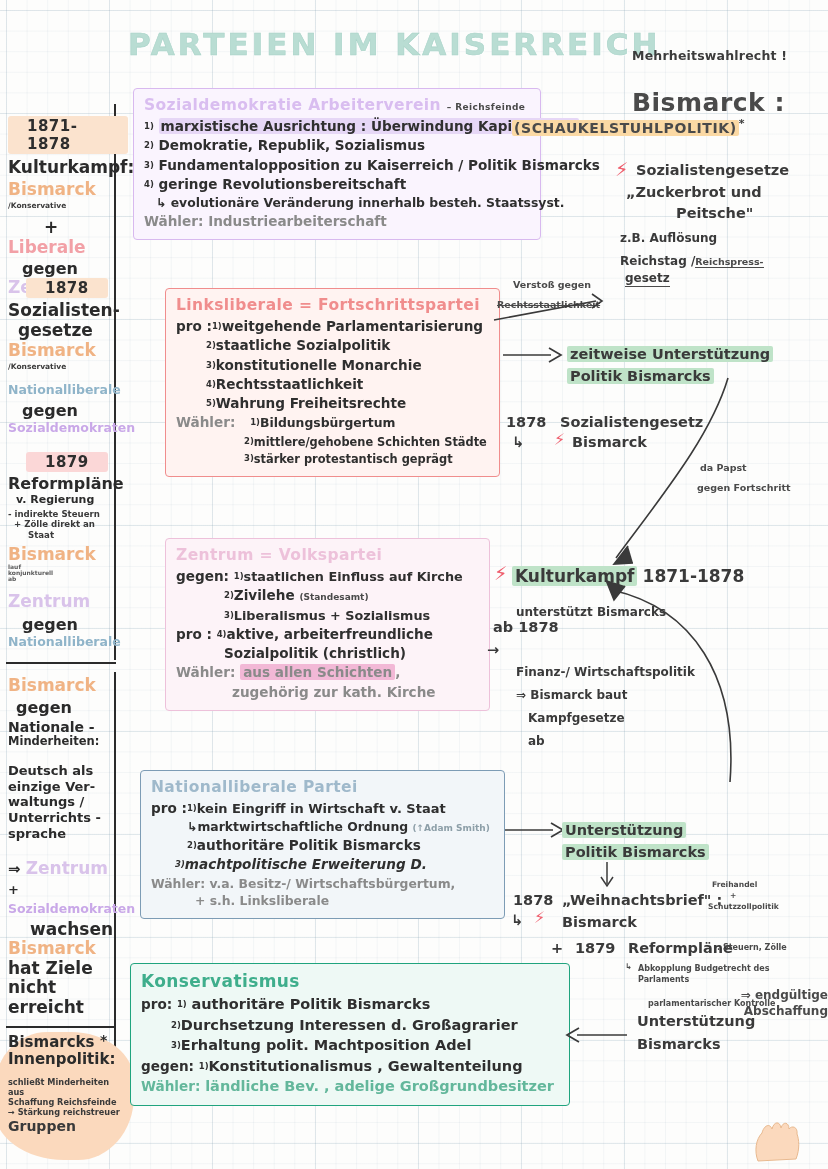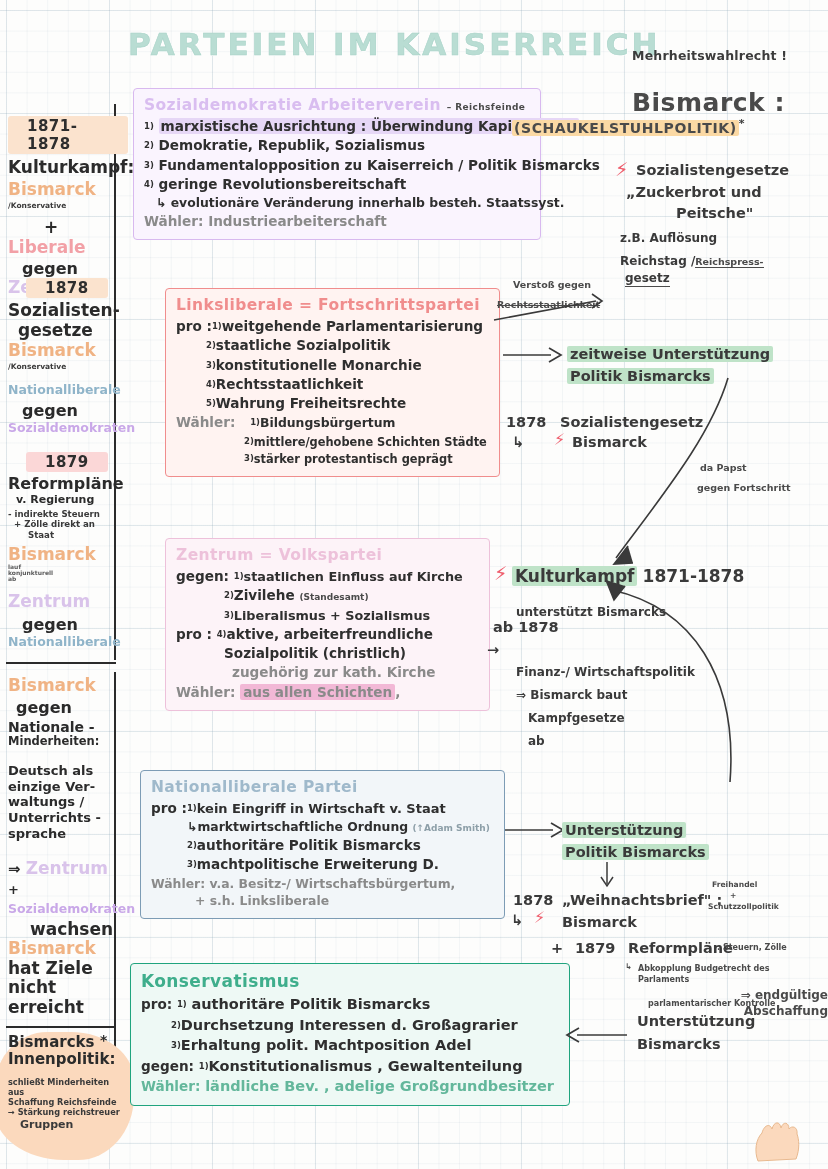--- a/index.html
+++ b/index.html
@@ -200,21 +200,21 @@
   <div class="side-h">nicht erreicht</div>
 </div>
 
 <div class="abs" id="blob"></div>
 <div class="abs side-blk" style="top:1034px;">
   <div class="side-h" style="font-size:15px;">Bismarcks</div>
   <div class="side-h" style="font-size:15px;">Innenpolitik:</div>
   <div class="side-tiny" style="margin-top:8px; font-size:8.2px;">schließt Minderheiten aus</div>
   <div class="side-tiny" style="font-size:8.2px;">Schaffung Reichsfeinde</div>
   <div class="side-tiny" style="font-size:8.2px;">→ Stärkung reichstreuer</div>
-  <div class="side-tiny" style="font-size:11px; margin-left:12px;">Gruppen</div>
+  <div class="side-tiny" style="font-size:14px; ">Gruppen</div>
 </div>
 <div class="abs side-h" style="left:100px; top:1032px; font-size:14px;">*</div>
 
 <div class="abs card" id="card-sozdem">
   <div class="card-title">
     <span>Sozialdemokratie  Arbeiterverein</span>
     <span class="tiny" style="color:#4a4a4a;">– Reichsfeinde</span>
   </div>
   <div class="ln"><span class="idx">1)</span> <span class="hl-lav">marxistische  Ausrichtung : Überwindung  Kapitalismus</span></div>
   <div class="ln"><span class="idx">2)</span> <span>Demokratie, Republik, Sozialismus</span></div>
@@ -236,30 +236,30 @@
   <div class="ln2" style="margin-left:68px;"><span class="idx">3)</span><span style="font-size:11.4px;">stärker protestantisch  geprägt</span></div>
 </div>
 
 <div class="abs card" id="card-zentrum">
   <div class="card-title">Zentrum  =  Volkspartei</div>
   <div class="ln"><span>gegen:</span> <span class="idx">1)</span><span style="font-size:12.8px;">staatlichen Einfluss auf Kirche</span></div>
   <div class="ln" style="margin-left:48px;"><span class="idx">2)</span><span>Zivilehe</span> <span class="tiny">(Standesamt)</span></div>
   <div class="ln" style="margin-left:48px;"><span class="idx">3)</span><span style="font-size:12.8px;">Liberalismus + Sozialismus</span></div>
   <div class="ln"><span>pro :</span> <span class="idx">4)</span><span>aktive, arbeiterfreundliche</span></div>
   <div class="ln" style="margin-left:48px;"><span>Sozialpolitik (christlich)</span></div>
+  <div class="ln"><span class="waehler">Wähler:</span> <span class="hl-rose waehler">aus allen Schichten</span><span class="waehler">,</span></div>
   <div class="ln waehler" style="margin-left:56px;">zugehörig zur kath. Kirche</div>
-  <div class="ln"><span class="waehler">Wähler:</span> <span class="hl-rose waehler">aus allen Schichten</span><span class="waehler">,</span></div>
 </div>
 
 <div class="abs card" id="card-natlib">
   <div class="card-title">Nationalliberale  Partei</div>
   <div class="ln"><span>pro :</span><span class="idx">1)</span><span style="font-size:13px;">kein Eingriff in Wirtschaft v. Staat</span></div>
   <div class="ln2" style="margin-left:36px;"><span>↳</span><span>marktwirtschaftliche  Ordnung</span> <span class="tiny" style="color:#8d9fa8;">(↑Adam Smith)</span></div>
   <div class="ln" style="margin-left:36px;"><span class="idx">2)</span><span>authoritäre Politik Bismarcks</span></div>
-  <div class="ln" style="margin-left:36px;"><span class="idx">3)</span><span>machtpolitische  Erweiterung D.</span></div>
+  <div class="ln" style="margin-left:24px;font-style:italic;"><span class="idx">3)</span><span>machtpolitische  Erweiterung D.</span></div>
   <div class="ln2 waehler"><span>Wähler:</span> <span>v.a.  Besitz-/ Wirtschaftsbürgertum,</span></div>
   <div class="ln2 waehler" style="margin-left:44px;">+ s.h.  Linksliberale</div>
 </div>
 
 <div class="abs card" id="card-kons">
   <div class="card-title">Konservatismus</div>
   <div class="ln"><span>pro:</span> <span class="idx">1)</span> <span style="font-size:14.5px;">authoritäre Politik Bismarcks</span></div>
   <div class="ln" style="margin-left:30px;"><span class="idx">2)</span><span style="font-size:14.5px;">Durchsetzung  Interessen d. Großagrarier</span></div>
   <div class="ln" style="margin-left:30px;"><span class="idx">3)</span><span style="font-size:14.5px;">Erhaltung  polit. Machtposition Adel</span></div>
   <div class="ln"><span>gegen:</span> <span class="idx">1)</span><span style="font-size:14.5px;">Konstitutionalismus , Gewaltenteilung</span></div>

